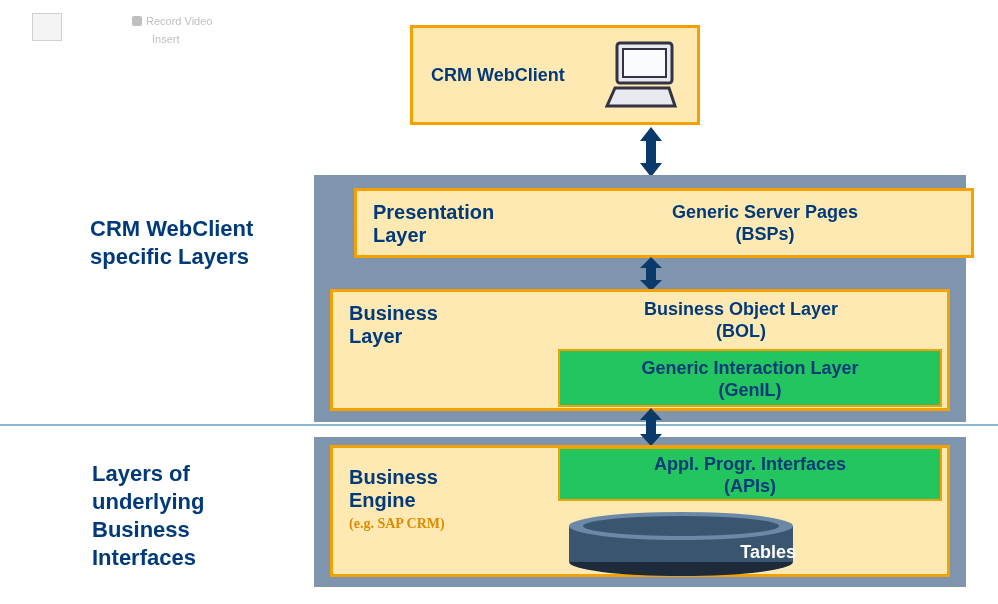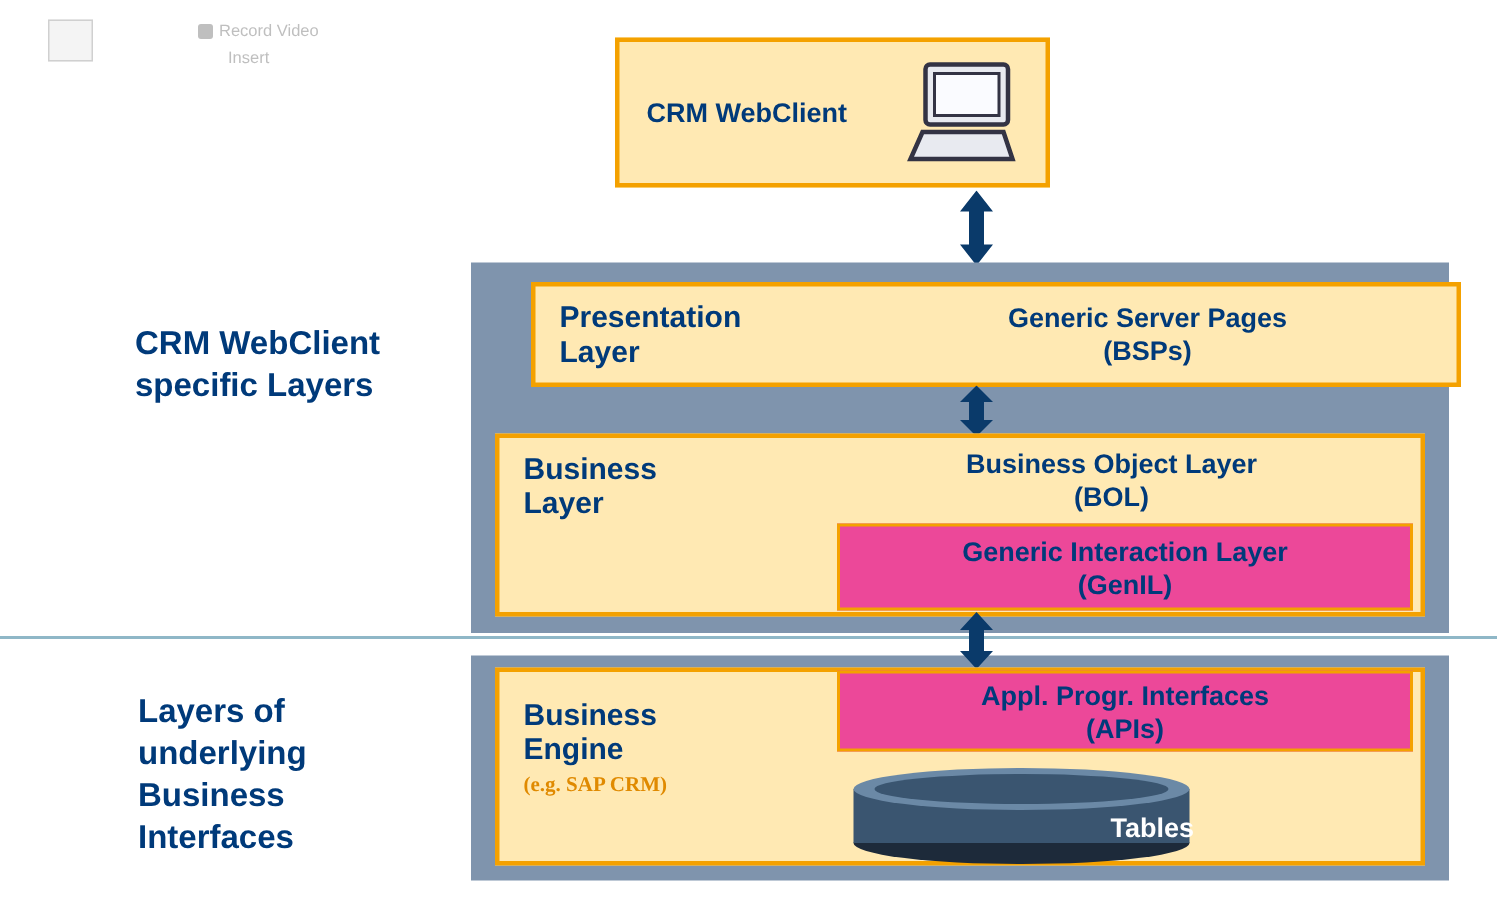--- a/index.html
+++ b/index.html
@@ -33,21 +33,21 @@
     position:absolute; top:2px; left:20px;
     width:30px;height:28px;
     border:1px solid #d0d0d0; background:#f4f4f4;
   }
   .box {
     position: absolute;
     background: #ffe9b3;
     border: 3px solid #f4a100;
   }
   .nested {
-    background: #ec4899;
+    background: #22c55e;
     border: 2px solid #f4a100;
   }
   .label-left {
     position: absolute;
     font-size: 22px;
     font-weight: bold;
     color: #003a7a;
     line-height: 28px;
   }
   .inner-title {

